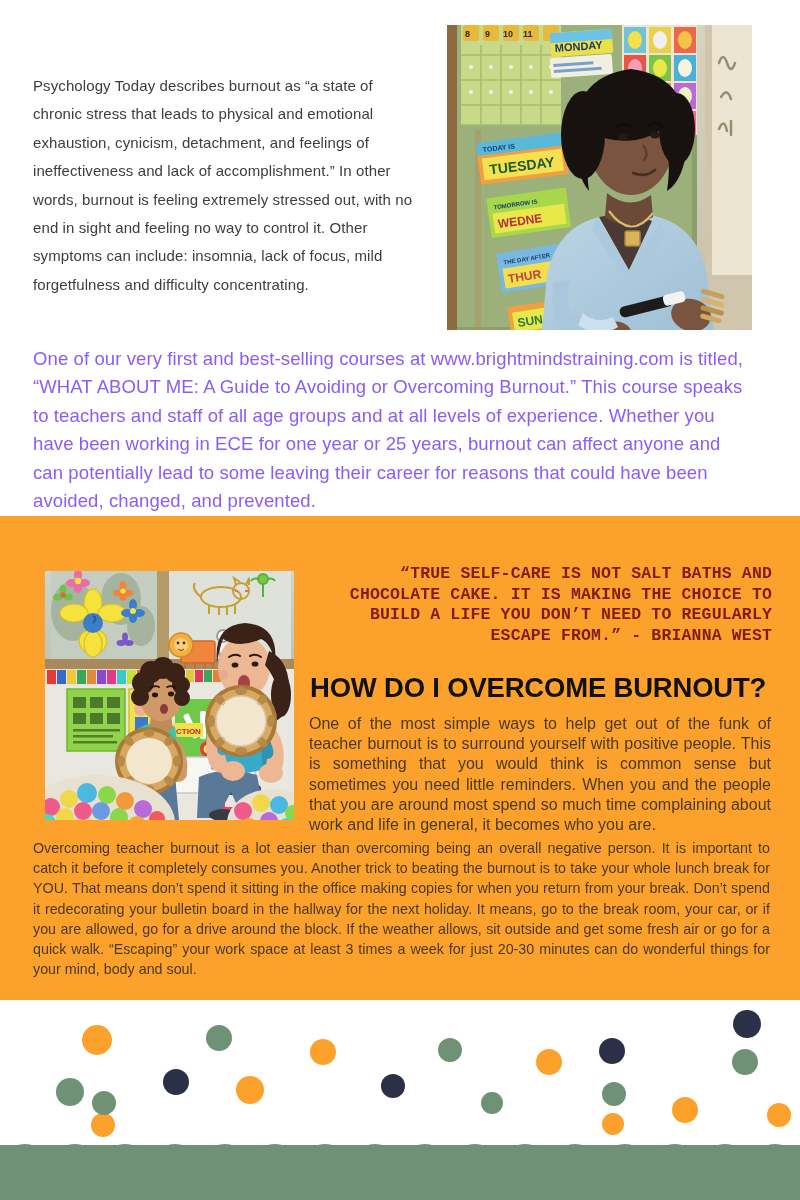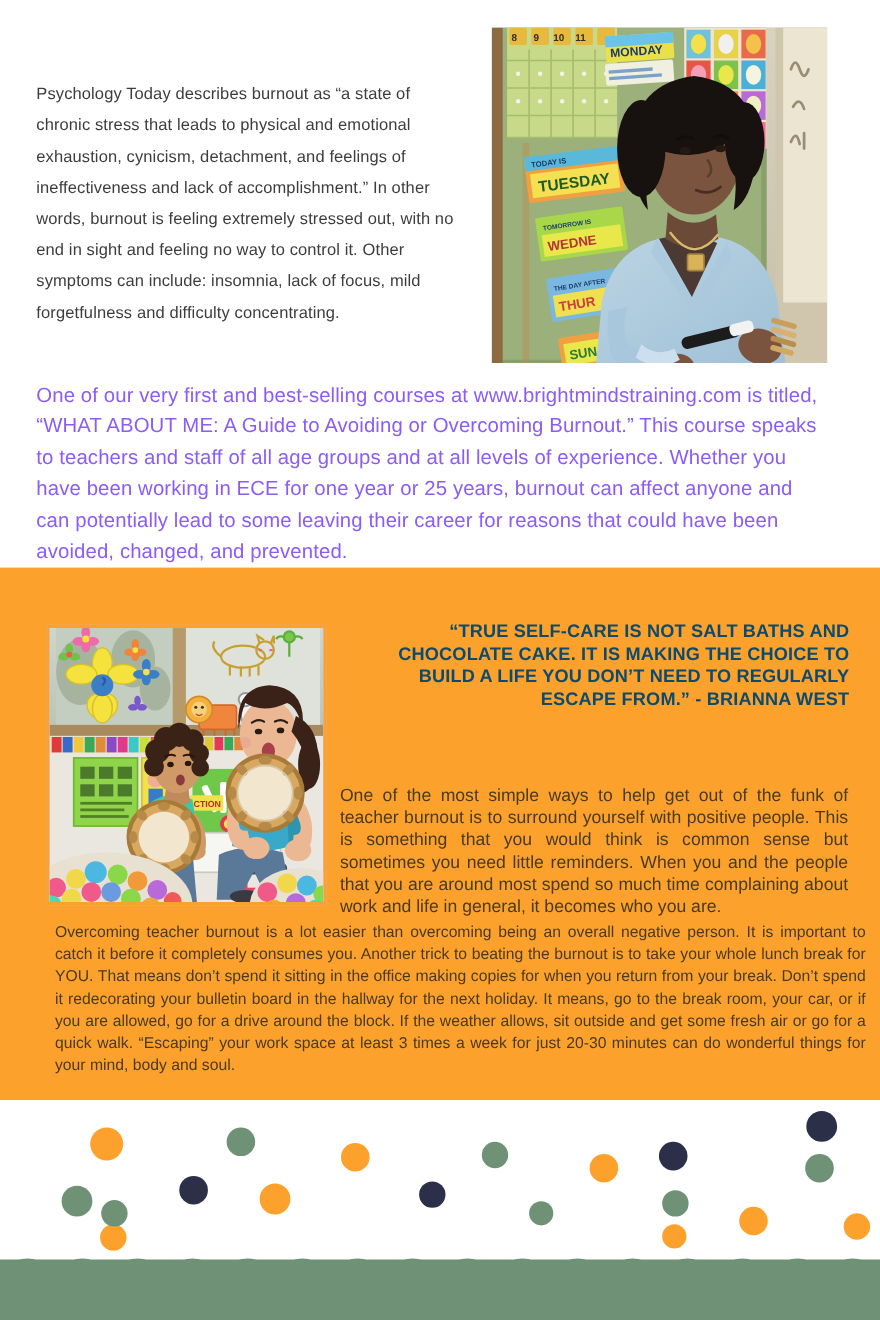--- a/index.html
+++ b/index.html
@@ -52,22 +52,23 @@
     position: absolute; left: 0; top: 516px; width: 800px; height: 484px;
     background: #fca22c;
   }
   #quote-block {
     position: absolute;
     left: 310px; top: 48px; width: 462px;
     text-align: right;
     font-size: 16.5px;
     line-height: 20.5px;
     font-weight: bold;
-    color: #0c4a6e;
+    color: #7f1d1d;
     letter-spacing: .15px;
+    font-family: Liberation Mono, monospace;
   }
   #overcome-heading {
     position: absolute;
     left: 310px; top: 157px; width: 462px;
     font-size: 27.5px;
     line-height: 30px;
     font-weight: bold;
     color: #111111;
     letter-spacing: -0.2px;
     white-space: nowrap;
@@ -76,34 +77,34 @@
     position: absolute;
     left: 309px; top: 198px; width: 462px;
     font-size: 16px;
     line-height: 20.2px;
     color: #4a3a22;
     text-align: justify;
     font-weight: 300;
   }
   #overcoming-paragraph {
     position: absolute;
-    left: 50px; top: 322px; width: 737px;
+    left: 33px; top: 322px; width: 737px;
     font-size: 14.3px;
     line-height: 20.2px;
     color: #4a3a22;
     text-align: justify;
     font-weight: 300;
   }
 
   
   #classroom-photo {
     position: absolute;
     left: 42px; top: 52px; width: 255px; height: 255px;
     overflow: hidden;
-    background: #c4b5fd;
+    background: #0f766e;
     border: 3px solid #fca22c;
   }
 
   
   #bottom-decor {
     position: absolute; left: 0; top: 1000px; width: 800px; height: 200px;
     background: #ffffff;
     overflow: hidden;
   }
   .dot { position: absolute; border-radius: 50%; }
@@ -302,20 +303,21 @@
           <path d="M136 288 q14 12 30 4 l5 10 q-20 12 -40 -2Z" fill="#cbdfee"></path>
         </g>
       </svg>
     </div>
   </div>
 
   <div id="orange-section">
 
     <blockquote id="quote-block">“TRUE SELF-CARE IS NOT SALT BATHS AND CHOCOLATE CAKE. IT IS MAKING THE CHOICE TO BUILD A LIFE YOU DON’T NEED TO REGULARLY ESCAPE FROM.” - BRIANNA WEST</blockquote>
 
+    <h2 id="overcome-heading">HOW DO I OVERCOME BURNOUT?</h2>
 
     <p id="funk-paragraph">One of the most simple ways to help get out of the funk of teacher burnout is to surround yourself with positive people. This is something that you would think is common sense but sometimes you need little reminders. When you and the people that you are around most spend so much time complaining about work and life in general, it becomes who you are.</p>
 
     <p id="overcoming-paragraph">Overcoming teacher burnout is a lot easier than overcoming being an overall negative person. It is important to catch it before it completely consumes you. Another trick to beating the burnout is to take your whole lunch break for YOU. That means don’t spend it sitting in the office making copies for when you return from your break. Don’t spend it redecorating your bulletin board in the hallway for the next holiday. It means, go to the break room, your car, or if you are allowed, go for a drive around the block. If the weather allows, sit outside and get some fresh air or go for a quick walk. “Escaping” your work space at least 3 times a week for just 20-30 minutes can do wonderful things for your mind, body and soul.</p>
 
     <div id="classroom-photo">
       <svg width="249" height="249" viewBox="0 0 249 249">
         <defs>
           <linearGradient id="wing" x1="0" y1="0" x2="0" y2="1">
             <stop offset="0%" stop-color="#cfd6cc"></stop>

